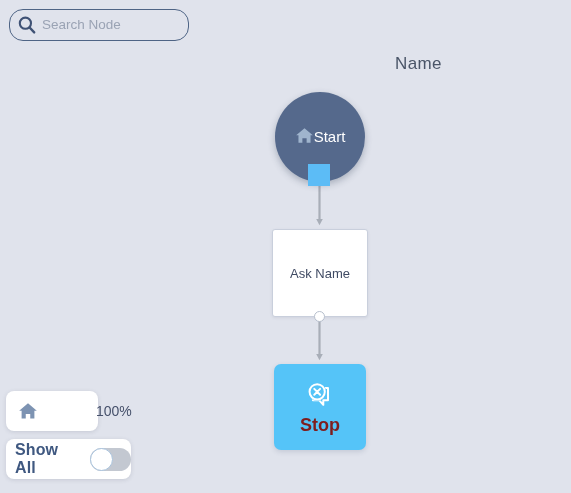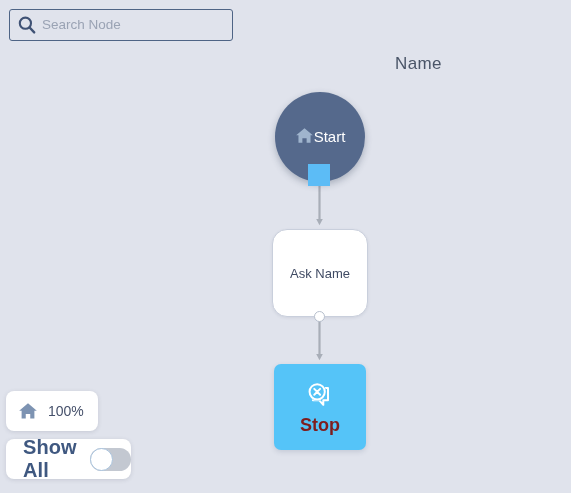--- a/index.html
+++ b/index.html
@@ -21,24 +21,24 @@
     position: absolute;
     inset: 0;
     background: #e0e3ec;
   }
 
   
   .search-wrap {
     position: absolute;
     left: 9px;
     top: 9px;
-    width: 224px;
+    width: 180px;
     height: 32px;
     border: 1.5px solid #4e6485;
-    border-radius: 3px;
+    border-radius: 14px;
     background: transparent;
     display: flex;
     align-items: center;
     box-sizing: border-box;
     z-index: 30;
   }
   .search-icon {
     width: 20px;
     height: 20px;
     margin-left: 7px;
@@ -129,21 +129,21 @@
   }
 
   
   .node-ask {
     left: 272px;
     top: 229px;
     width: 96px;
     height: 88px;
     background: #ffffff;
     border: 1px solid #c9cfdc;
-    border-radius: 15px;
+    border-radius: 3px;
     box-shadow: 0 1px 3px rgba(60,70,95,0.10);
     display: flex;
     align-items: center;
     justify-content: center;
   }
   .node-ask .node-label {
     color: #3f4a63;
     font-size: 13px;
   }
   
@@ -193,20 +193,21 @@
     top: 391px;
     width: 92px;
     height: 40px;
     background: #ffffff;
     border-radius: 8px;
     box-shadow: 0 1px 4px rgba(60,70,95,0.16);
     display: flex;
     align-items: center;
     z-index: 30;
     box-sizing: border-box;
+    gap: 48px;
   }
   .zoom-panel .home-glyph {
     width: 20px;
     height: 18px;
     margin-left: 12px;
     margin-right: 10px;
     display: block;
     flex: 0 0 auto;
   }
   .zoom-level {
@@ -222,22 +223,22 @@
     height: 40px;
     background: #ffffff;
     border-radius: 8px;
     box-shadow: 0 1px 4px rgba(60,70,95,0.16);
     display: flex;
     align-items: center;
     z-index: 30;
     box-sizing: border-box;
   }
   .showall-label {
-    margin-left: 17px;
-    font-size: 20px;
+    margin-left: 9px;
+    font-size: 16px;
     font-weight: bold;
     color: #3f5880;
     letter-spacing: 0.1px;
   }
   .toggle {
     position: relative;
     margin-left: 9px;
     width: 41px;
     height: 23px;
     border-radius: 12px;

